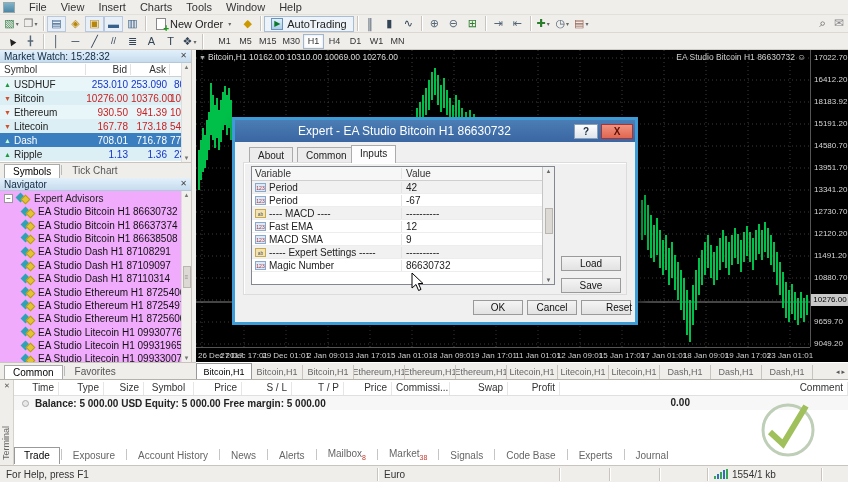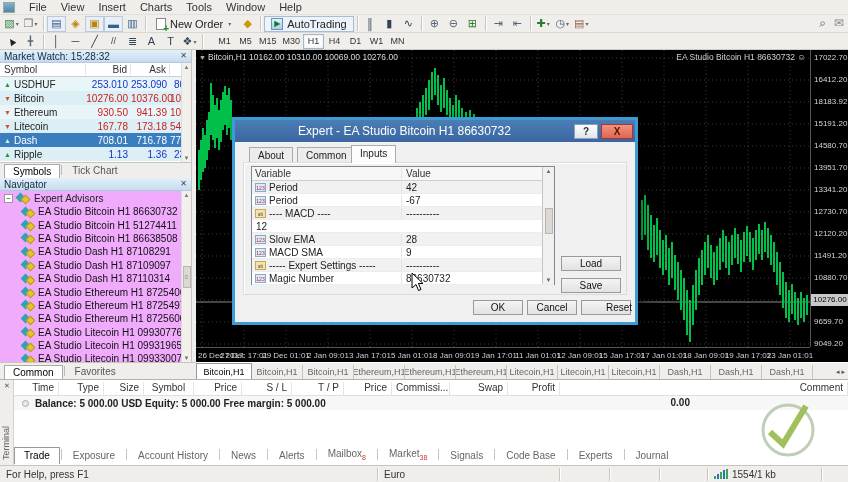--- a/index.html
+++ b/index.html
@@ -357,21 +357,21 @@
           <i class="d1"></i>
           <i class="d2"></i>
         </span>
         <span>EA Studio Bitcoin H1 86630732</span>
       </div>
       <div class="tree-item">
         <span class="ea-icon">
           <i class="d1"></i>
           <i class="d2"></i>
         </span>
-        <span>EA Studio Bitcoin H1 51274411</span>
+        <span>EA Studio Bitcoin H1 86637374</span>
       </div>
       <div class="tree-item">
         <span class="ea-icon">
           <i class="d1"></i>
           <i class="d2"></i>
         </span>
         <span>EA Studio Bitcoin H1 86638508</span>
       </div>
       <div class="tree-item">
         <span class="ea-icon">
@@ -659,28 +659,25 @@
           <span class="dc-val">-67</span>
         </div>
         <div class="drow alt">
           <span class="dc-var">
             <span class="vicon sep">ab</span>
             <span>---- MACD ----</span>
           </span>
           <span class="dc-val">----------</span>
         </div>
         <div class="drow">
-          <span class="dc-val">12</span>
-        </div>
-        <div class="drow alt">
           <span class="dc-var">
             <span class="vicon int">123</span>
-            <span>Slow EMA</span>
+            <span>Fast EMA</span>
           </span>
-          <span class="dc-val">28</span>
+          <span class="dc-val">12</span>
         </div>
         <div class="drow">
           <span class="dc-var">
             <span class="vicon int">123</span>
             <span>MACD SMA</span>
           </span>
           <span class="dc-val">9</span>
         </div>
         <div class="drow alt">
           <span class="dc-var">

